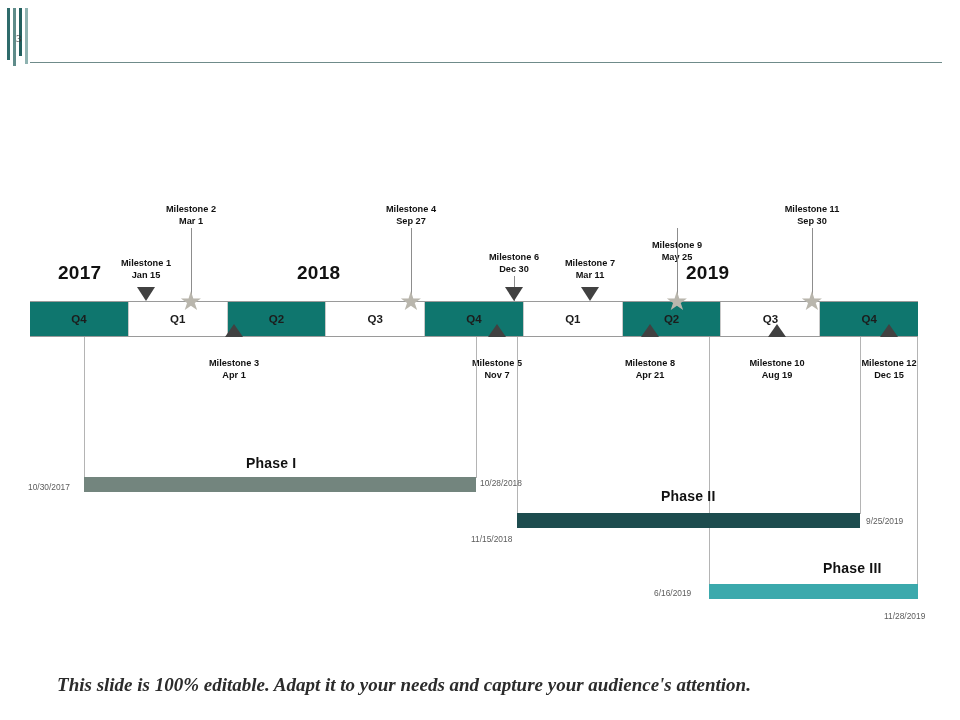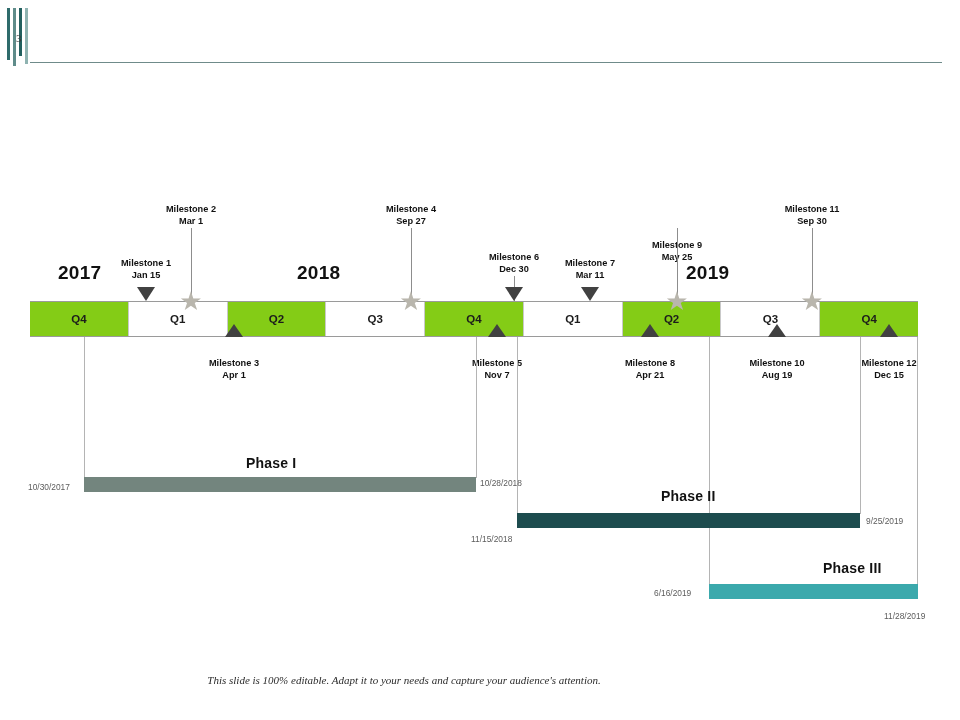--- a/index.html
+++ b/index.html
@@ -34,21 +34,21 @@
     position:absolute;left:30px;top:301px;width:888px;height:36px;
     border-top:1px solid #9a9a9a;border-bottom:1px solid #9a9a9a;
     box-sizing:border-box;display:flex;
   }
   .quarter{
     flex:1 1 0;display:flex;align-items:center;justify-content:center;
     font-size:11.5px;font-weight:600;color:#1c1c1c;
     border-right:1px solid #c9c9c9;box-sizing:border-box;
   }
   .quarter:last-child{border-right:none;}
-  .quarter.shade{background:#84cc16;text-align:right;}
+  .quarter.shade{background:#0f766e;text-align:right;}
   .quarter.plain{background:#ffffff;}
 
   
   .year-label{
     position:absolute;top:262px;font-size:19px;font-weight:bold;color:#111;
     letter-spacing:.3px;
   }
 
   
   .ms-top{position:absolute;text-align:center;width:120px;}
@@ -77,22 +77,22 @@
     letter-spacing:.2px;white-space:nowrap;
   }
   .phase-date{
     position:absolute;font-size:8.4px;color:#5c5c5c;white-space:nowrap;
   }
   .vline{position:absolute;width:1px;background:#b4b4b4;}
 
   
   #footer{
     position:absolute;left:0;top:674px;width:808px;text-align:center;
-    font-size:11px;font-style:italic;color:#2b2b2b;
-    font-family:"Liberation Serif", serif;font-weight:normal;
+    font-size:19px;font-style:italic;color:#2b2b2b;
+    font-family:"Liberation Serif", serif;font-weight:bold;
   }
 </style>
 </head>
 <body>
 
 <div id="header">
   <div class="deco-bar" id="deco1"></div>
   <div class="deco-bar" id="deco2"></div>
   <div class="deco-bar" id="deco3"></div>
   <div class="deco-bar" id="deco4"></div>

